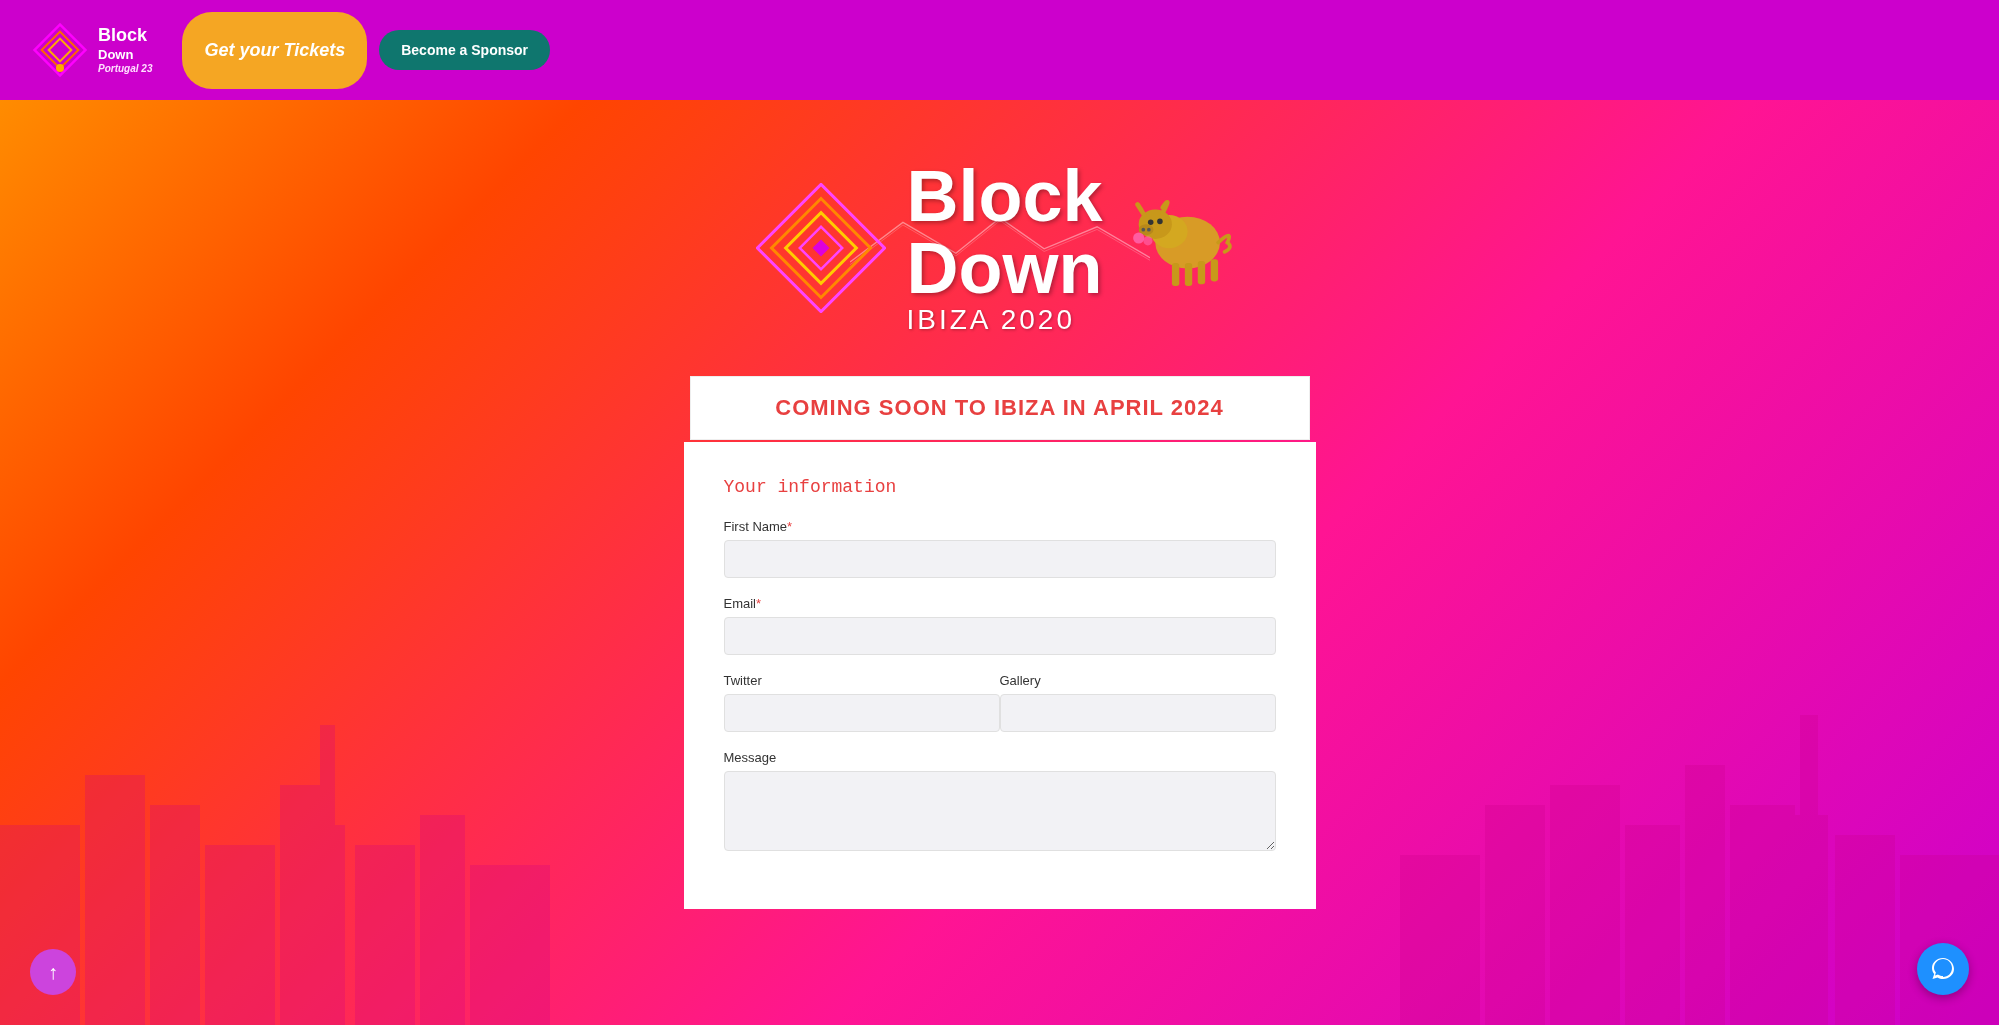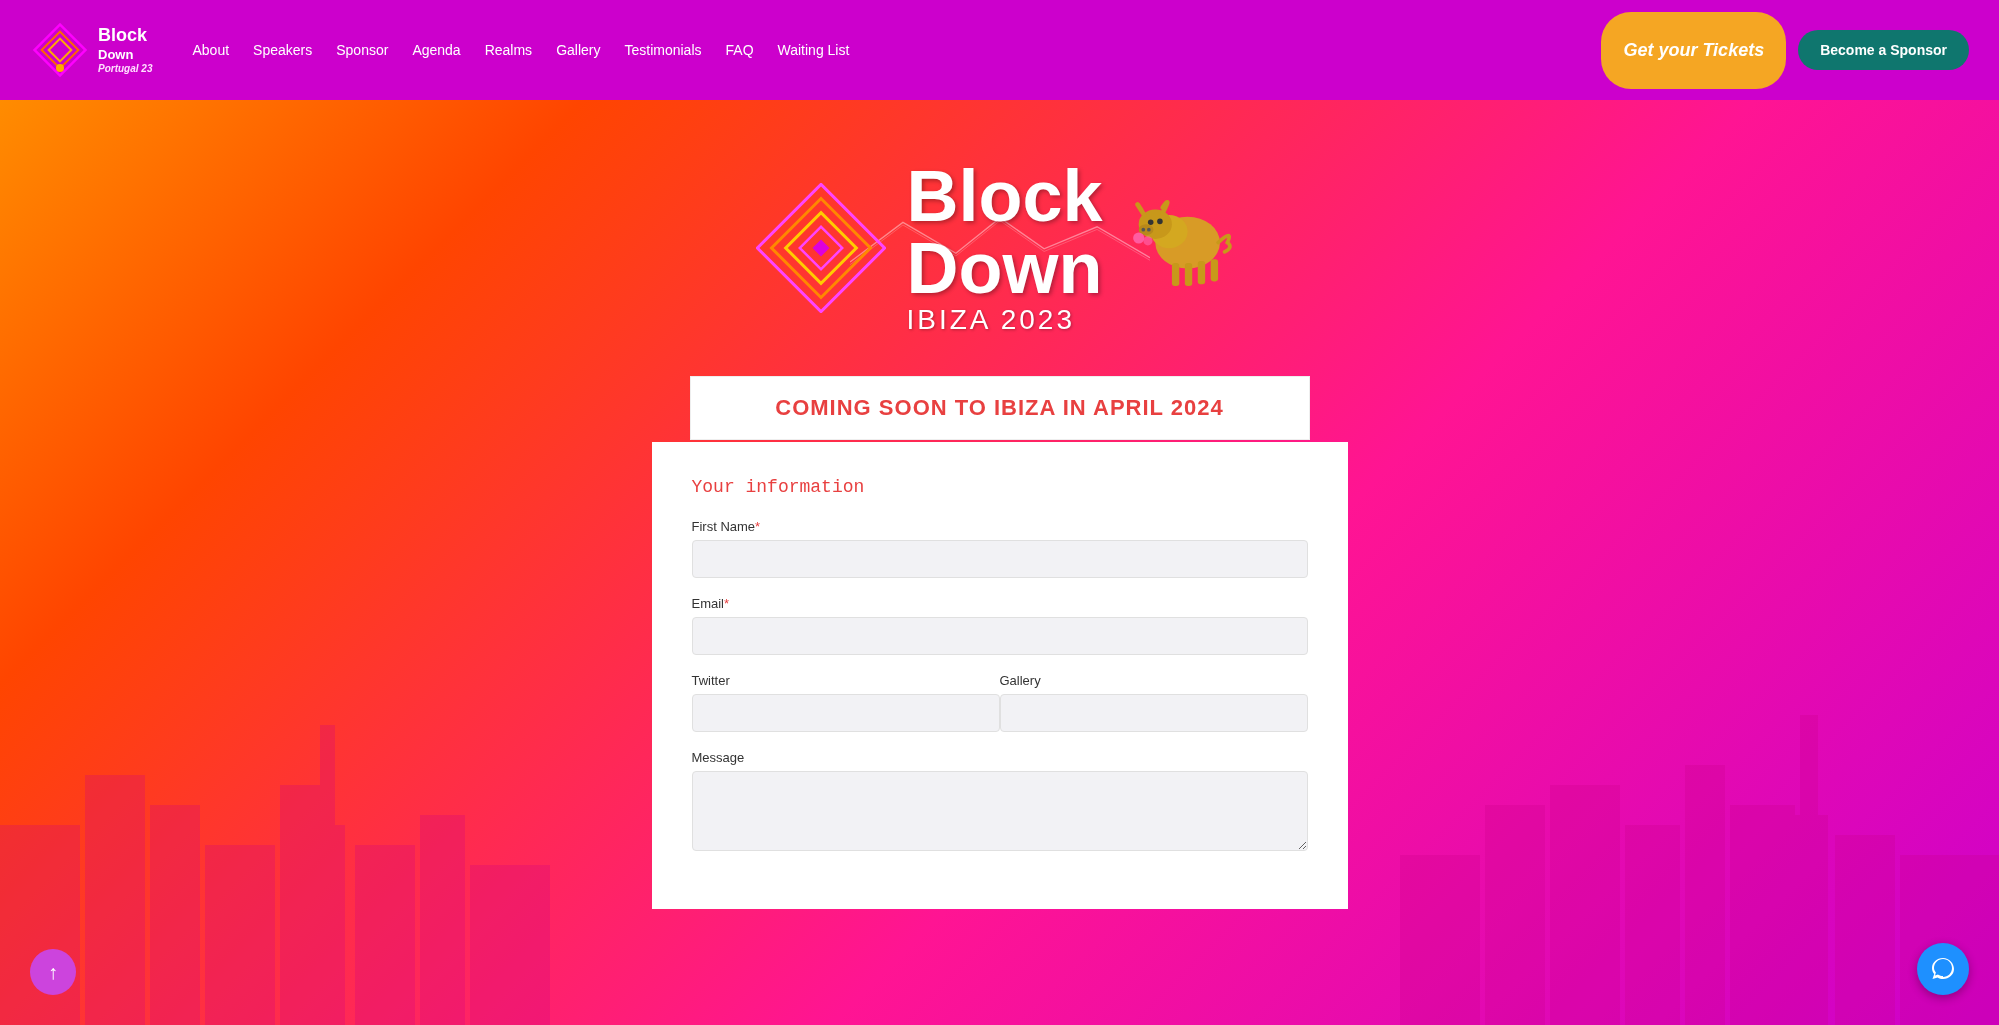--- a/index.html
+++ b/index.html
@@ -165,21 +165,21 @@
     .coming-soon-text {
       color: #e84040;
       font-size: 22px;
       font-weight: bold;
       letter-spacing: 1px;
     }
 
     
     .form-card {
       background: white;
-      width: 696px;
+      width: 632px;
       padding: 35px 40px 40px;
       position: relative;
       z-index: 2;
       margin-top: 2px;
     }
     .form-section-title {
       color: #e84040;
       font-size: 18px;
       font-family: 'Courier New', monospace;
       margin-bottom: 22px;
@@ -279,31 +279,20 @@
         <circle cx="30" cy="48" r="4" fill="#ffaa00"></circle>
       </svg>
     </div>
     <div class="logo-text">
       <span class="block">Block</span><br>
       <span>Down</span>
       <div class="logo-subtext">Portugal 23</div>
     </div>
   </div>
 
-  <nav>
-    <a href="#about">About</a>
-    <a href="#speakers">Speakers</a>
-    <a href="#sponsor">Sponsor</a>
-    <a href="#agenda">Agenda</a>
-    <a href="#realms">Realms</a>
-    <a href="#gallery">Gallery</a>
-    <a href="#testimonials">Testimonials</a>
-    <a href="#faq">FAQ</a>
-    <a href="#waiting">Waiting List</a>
-  </nav>
 
   <div class="header-btns">
     <button class="btn-tickets">Get your Tickets</button>
     <button class="btn-sponsor">Become a Sponsor</button>
   </div>
 </header>
 
 <section class="hero">
 
   <svg class="mountain-lines" width="340" height="60" viewBox="0 0 340 60">
@@ -321,21 +310,21 @@
         <rect x="-15" y="-15" width="30" height="30" fill="none" stroke="#ff44ff" stroke-width="2.5"></rect>
         <rect x="-6" y="-6" width="12" height="12" fill="#dd00dd"></rect>
       </g>
     </svg>
 
     <div class="hero-text-block">
       <div class="hero-title">
         <span>Block</span><br>
         <span>Down</span>
       </div>
-      <div class="hero-subtitle">IBIZA 2023</div>
+      <div class="hero-subtitle">IBIZA 2020</div>
     </div>
 
     <svg class="hero-bull" width="120" height="130" viewBox="0 0 120 130">
 
       <ellipse cx="65" cy="70" rx="35" ry="28" fill="#d4a820" opacity="0.9"></ellipse>
       <ellipse cx="45" cy="58" rx="20" ry="18" fill="#d4a820"></ellipse>
 
       <ellipse cx="30" cy="50" rx="18" ry="16" fill="#c8981a"></ellipse>
 
       <path d="M 18 40 Q 5 20 15 35" stroke="#c8981a" stroke-width="5" fill="none" stroke-linecap="round"></path>

